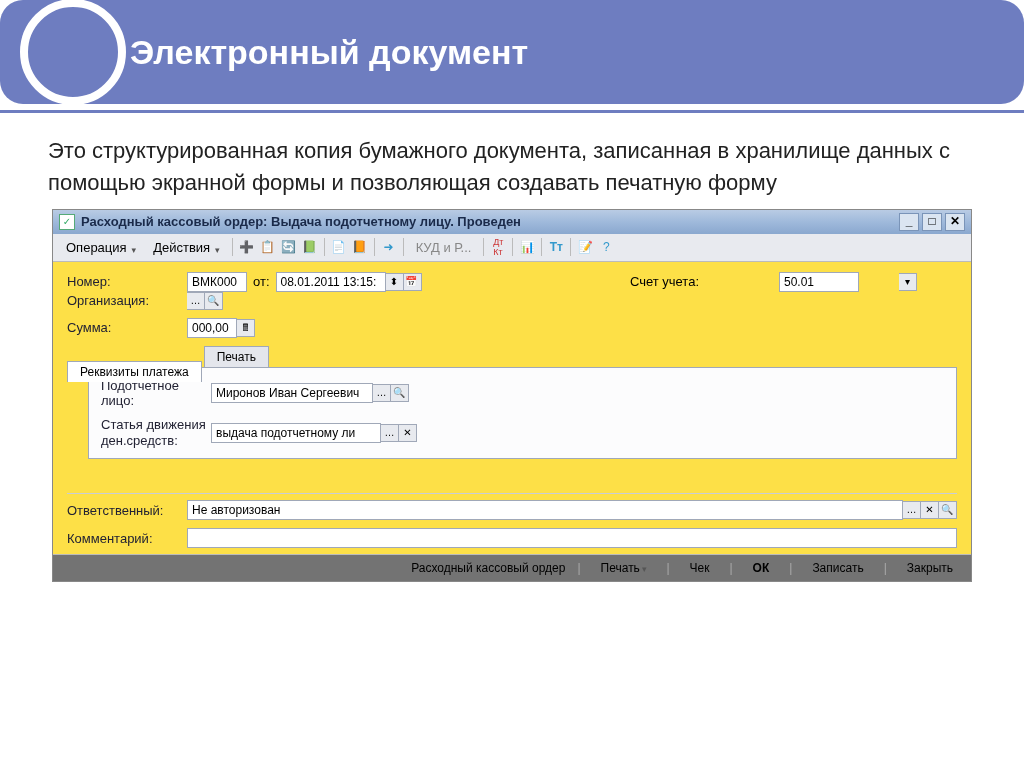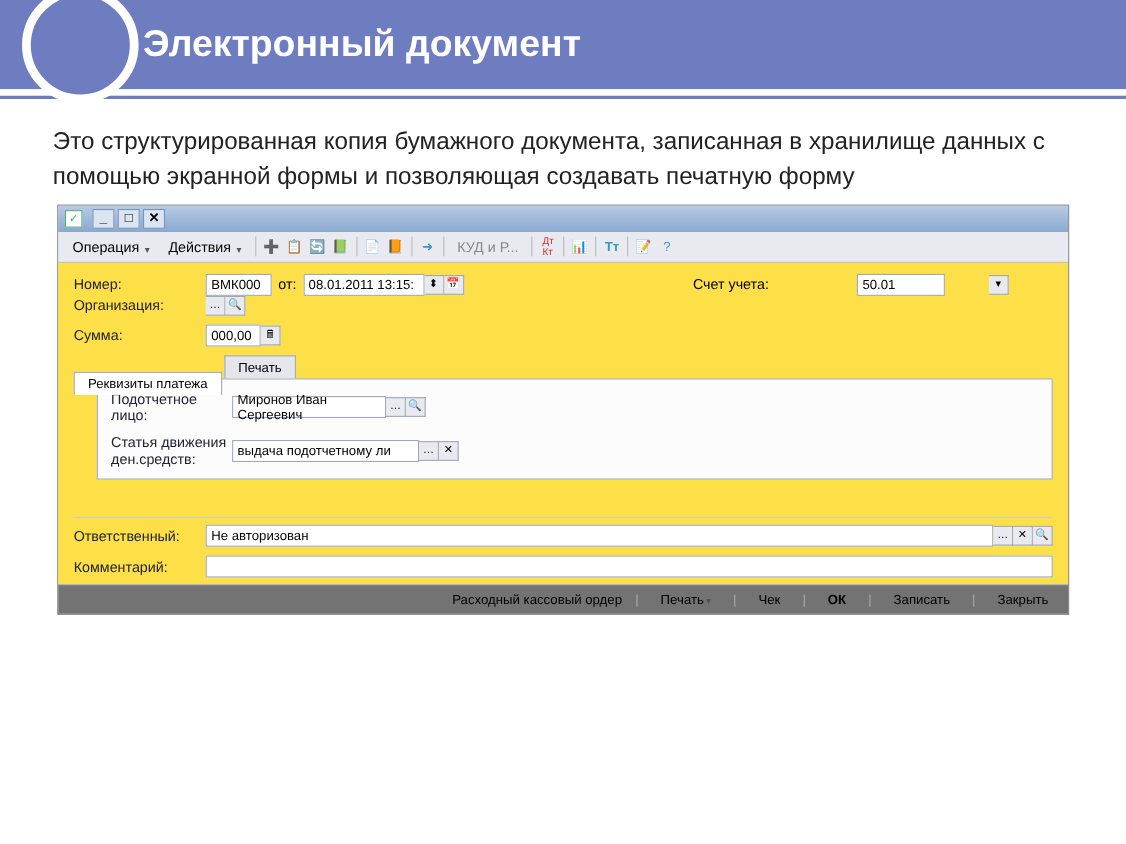--- a/index.html
+++ b/index.html
@@ -1,24 +1,25 @@
 <!DOCTYPE html>
 <html><head>
 <meta charset="utf-8">
 <style>
   * { box-sizing: border-box; margin: 0; padding: 0; }
   body { font-family: Arial, sans-serif; background: #fff; width: 1024px; height: 767px; overflow: hidden; }
   
   .slide-header {
     background: #6e7dc0;
-    height: 81px;
+    height: 104px;
     position: relative;
     display: flex;
     align-items: center;
     padding-left: 130px;
+    border-radius: 23px;
   }
   .slide-header::before {
     content: "";
     position: absolute;
     left: 20px;
     top: 50%;
     transform: translateY(-50%);
     width: 90px;
     height: 90px;
     border: 8px solid #fff;
@@ -201,20 +202,21 @@
   <div class="slide-title">Электронный документ</div>
 </div>
 <div class="slide-underline"></div>
 
 <div class="slide-text">Это структурированная копия бумажного документа, записанная в хранилище данных с помощью экранной формы и позволяющая создавать печатную форму</div>
 
 <div class="app-window">
 
   <div class="titlebar">
     <div class="titlebar-icon">✓</div>
+    <div class="titlebar-text">Расходный кассовый ордер: Выдача подотчетному лицу. Проведен</div>
     <div class="win-btn">_</div>
     <div class="win-btn">□</div>
     <div class="win-btn">✕</div>
   </div>
 
   <div class="toolbar">
     <div class="tb-btn tb-dropdown">
         <span>Операция</span>
       </div>
     <div class="tb-btn tb-dropdown">
@@ -275,21 +277,21 @@
       <span class="input-btn">🖩</span>
     </div>
 
     <div class="tabbar">
       <div class="tab active">Реквизиты платежа</div>
       <div class="tab">Печать</div>
     </div>
     <div class="tab-content">
       <div class="form-row">
         <span class="form-label" style="width:110px; line-height:1.2">Подотчетное лицо:</span>
-        <span class="form-input" style="width:140px">Миронов Иван Сергеевич</span>
+        <span class="form-input" style="width:162px">Миронов Иван Сергеевич</span>
         <span class="input-btn">…</span>
         <span class="input-btn">🔍</span>
       </div>
       <div class="form-row" style="margin-bottom:0">
         <span class="form-label" style="width:110px; line-height:1.2">Статья движения ден.средств:</span>
         <span class="form-input" style="width:170px">выдача подотчетному ли</span>
         <span class="input-btn">…</span>
         <span class="input-btn">✕</span>
       </div>
     </div>

